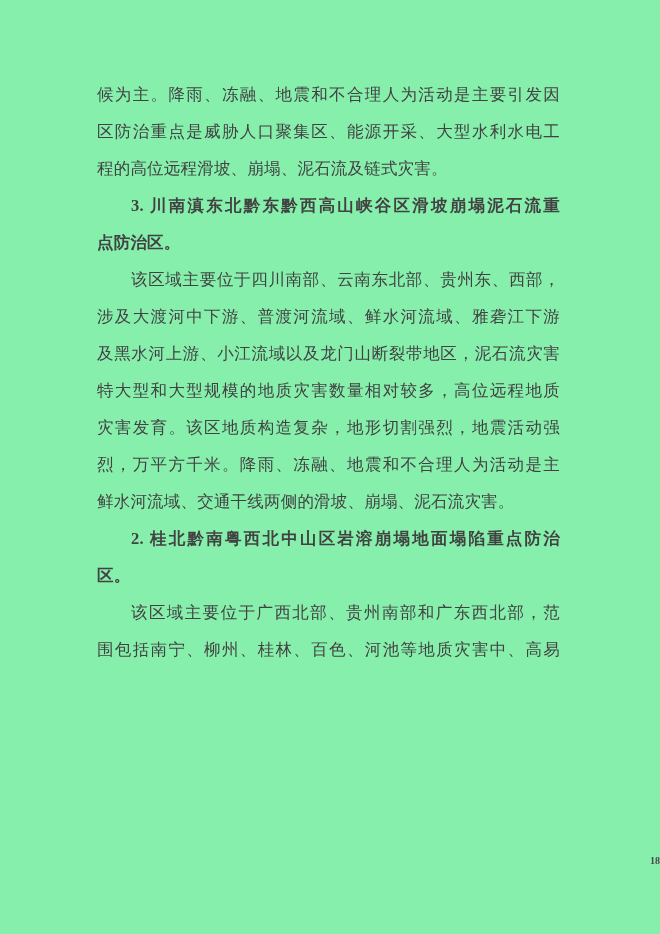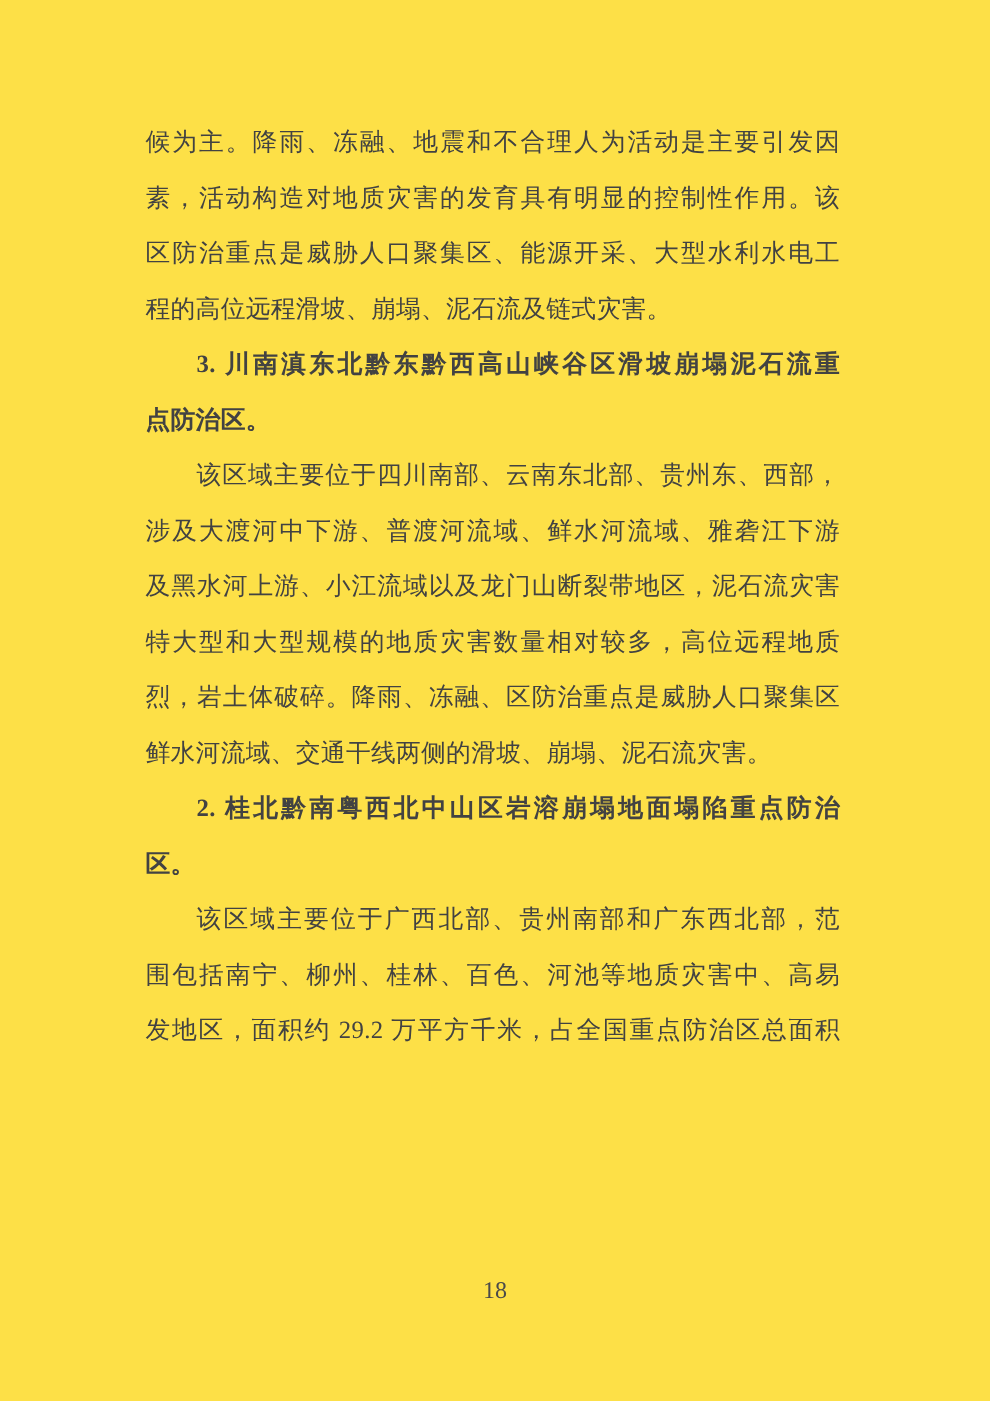--- a/index.html
+++ b/index.html
@@ -42,42 +42,42 @@
     text-indent: 34px;
   }
   .line.heading {
     font-weight: bold;
   }
   .page-number {
     position: absolute;
     top: 852px;
     left: 0;
     width: 100%;
-    text-align: center;
-    font-size: 16px;
+    text-align: right;
+    font-size: 10px;
     line-height: 18px;
+    font-weight: bold;
   }
 </style>
 </head>
 <body>
 
-<div class="page" style="background: #fde047; color: rgb(66, 66, 66);">
+<div class="page" style="background: #86efac; color: rgb(66, 66, 66);">
   <div class="content" id="content">
       <div class="line fill">候为主。降雨、冻融、地震和不合理人为活动是主要引发因</div>
-      <div class="line fill">素，活动构造对地质灾害的发育具有明显的控制性作用。该</div>
       <div class="line fill">区防治重点是威胁人口聚集区、能源开采、大型水利水电工</div>
       <div class="line">程的高位远程滑坡、崩塌、泥石流及链式灾害。</div>
       <div class="line heading fill indent">3. 川南滇东北黔东黔西高山峡谷区滑坡崩塌泥石流重</div>
       <div class="line heading">点防治区。</div>
       <div class="line fill indent">该区域主要位于四川南部、云南东北部、贵州东、西部，</div>
       <div class="line fill">涉及大渡河中下游、普渡河流域、鲜水河流域、雅砻江下游</div>
       <div class="line fill">及黑水河上游、小江流域以及龙门山断裂带地区，泥石流灾害</div>
       <div class="line fill">特大型和大型规模的地质灾害数量相对较多，高位远程地质</div>
-      <div class="line fill">烈，岩土体破碎。降雨、冻融、区防治重点是威胁人口聚集区</div>
+      <div class="line fill">灾害发育。该区地质构造复杂，地形切割强烈，地震活动强</div>
+      <div class="line fill">烈，万平方千米。降雨、冻融、地震和不合理人为活动是主</div>
       <div class="line">鲜水河流域、交通干线两侧的滑坡、崩塌、泥石流灾害。</div>
       <div class="line heading fill indent">2. 桂北黔南粤西北中山区岩溶崩塌地面塌陷重点防治</div>
       <div class="line heading">区。</div>
       <div class="line fill indent">该区域主要位于广西北部、贵州南部和广东西北部，范</div>
       <div class="line fill">围包括南宁、柳州、桂林、百色、河池等地质灾害中、高易</div>
-      <div class="line fill">发地区，面积约 29.2 万平方千米，占全国重点防治区总面积</div>
     </div>
   <div class="page-number" style="color: rgb(74, 74, 74);">18</div>
 </div>
 
 </body></html>

